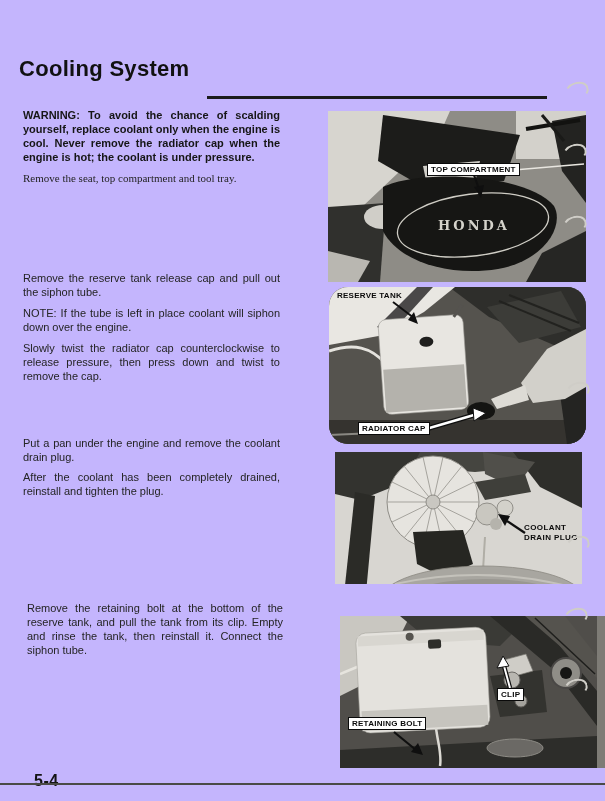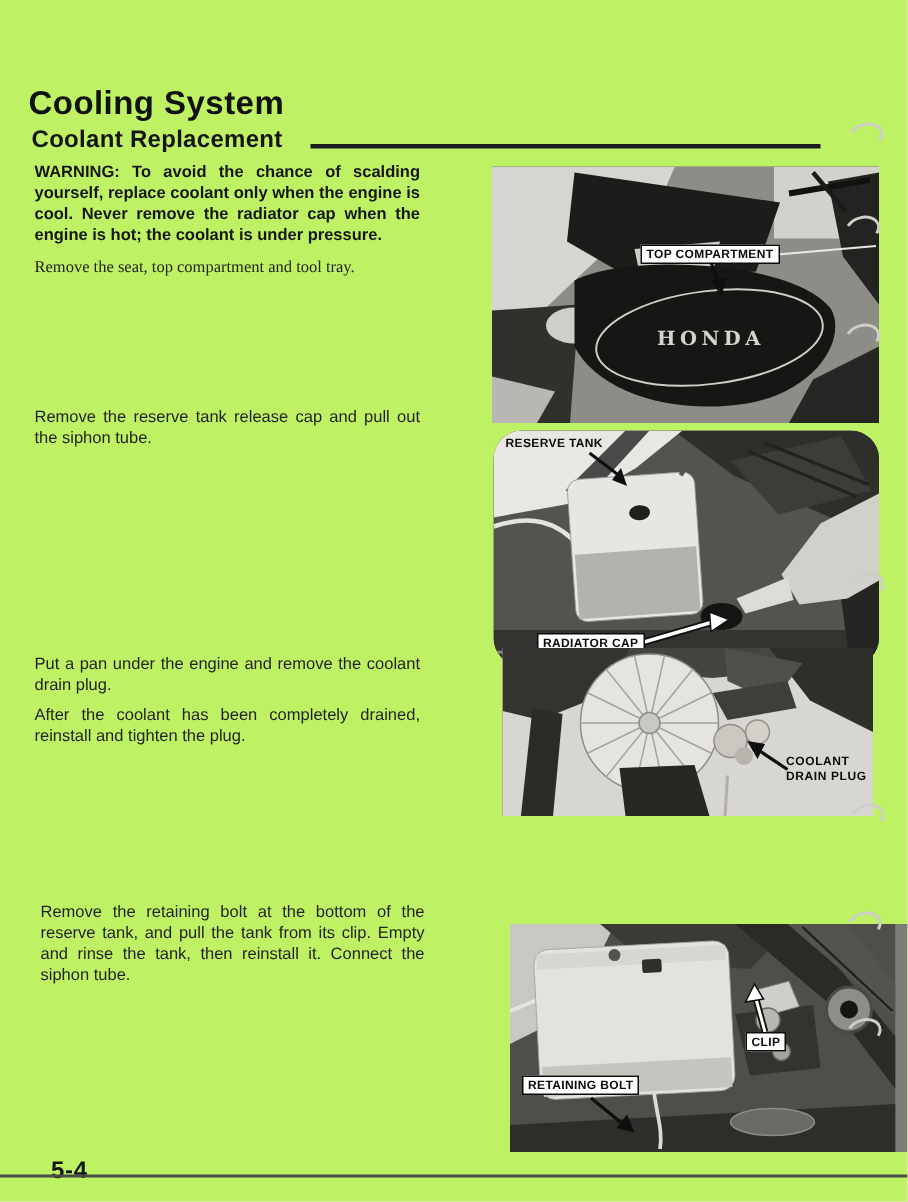--- a/index.html
+++ b/index.html
@@ -1,18 +1,18 @@
 <!DOCTYPE html>
 <html><head>
 <meta charset="utf-8">
 <style>
   html,body{margin:0;padding:0;background:#e9e7e2;}
   .page{
     position:relative;width:605px;height:801px;margin:0 auto;
-    background:#bef264;overflow:hidden;
+    background:#c4b5fd;overflow:hidden;
     font-family:"Liberation Sans",sans-serif;color:#1f1f1f;
   }
   .chapter-title{
     position:absolute;left:19px;top:56px;margin:0;
     font-size:22px;font-weight:bold;letter-spacing:.3px;color:#111;
   }
   .section-title{
     position:absolute;left:21px;top:85px;margin:0;
     font-size:16px;font-weight:bold;letter-spacing:.2px;color:#151515;
   }
@@ -27,21 +27,21 @@
   .p-reserve{top:271px;}
   .p-note{top:306px;}
   .p-radiator{top:341px;}
   .p-pan{top:436px;}
   .p-drained{top:470px;}
   .p-retaining{top:601px;left:27px;width:256px;}
   .photo{position:absolute;overflow:hidden;background:#7e7c76;}
   .photo svg{display:block;}
   .photo-1{left:288px;top:95px;width:258px;height:171px;}
   .photo-2{left:289px;top:271px;width:257px;height:157px;border-radius:19px;}
-  .photo-3{left:295px;top:416px;width:247px;height:112px;}
+  .photo-3{left:295px;top:436px;width:247px;height:132px;}
   .photo-4{left:300px;top:600px;width:294px;height:152px;}
   .callout{
     position:absolute;background:#fff;border:1px solid #0a0a0a;color:#0a0a0a;
     font-size:8px;font-weight:bold;letter-spacing:.25px;line-height:1.15;
     padding:1px 3px;white-space:nowrap;
   }
   .callout.plain{background:transparent;border:none;padding:0;}
   .co-top-compartment{left:99px;top:52px;}
   .co-reserve-tank{left:8px;top:4px;}
   .co-radiator-cap{left:29px;top:135px;}
@@ -58,26 +58,27 @@
     border:2px solid #cfcdc7;border-bottom-color:transparent;border-left-color:transparent;
     transform:rotate(-18deg);
   }
 </style>
 </head>
 <body>
 
 <div class="page">
 
   <h1 class="chapter-title">Cooling System</h1>
-  <h2 class="section-title">Coolant Replacement</h2>
   <div class="section-rule"></div>
 
   <p class="para bold p-warning">WARNING: To avoid the chance of scalding yourself, replace coolant only when the engine is cool. Never remove the radiator cap when the engine is hot; the coolant is under pressure.</p>
   <p class="para p-seat">Remove the seat, top compartment and tool tray.</p>
   <p class="para p-reserve">Remove the reserve tank release cap and pull out the siphon tube.</p>
+  <p class="para p-note">NOTE: If the tube is left in place coolant will siphon down over the engine.</p>
+  <p class="para p-radiator">Slowly twist the radiator cap counterclockwise to release pressure, then press down and twist to remove the cap.</p>
   <p class="para p-pan">Put a pan under the engine and remove the coolant drain plug.</p>
   <p class="para p-drained">After the coolant has been completely drained, reinstall and tighten the plug.</p>
   <p class="para p-retaining">Remove the retaining bolt at the bottom of the reserve tank, and pull the tank from its clip. Empty and rinse the tank, then reinstall it. Connect the siphon tube.</p>
 
   <figure class="photo photo-1">
     <svg width="258" height="171" viewBox="0 0 258 171">
       <rect width="258" height="171" fill="#8e8c86"></rect>
       <rect x="188" y="0" width="70" height="48" fill="#d3d1cb"></rect>
       <polygon points="0,0 122,0 106,36 70,62 34,96 0,102" fill="#d7d5cf"></polygon>
       <polygon points="0,96 58,92 52,171 0,171" fill="#30302d"></polygon>

